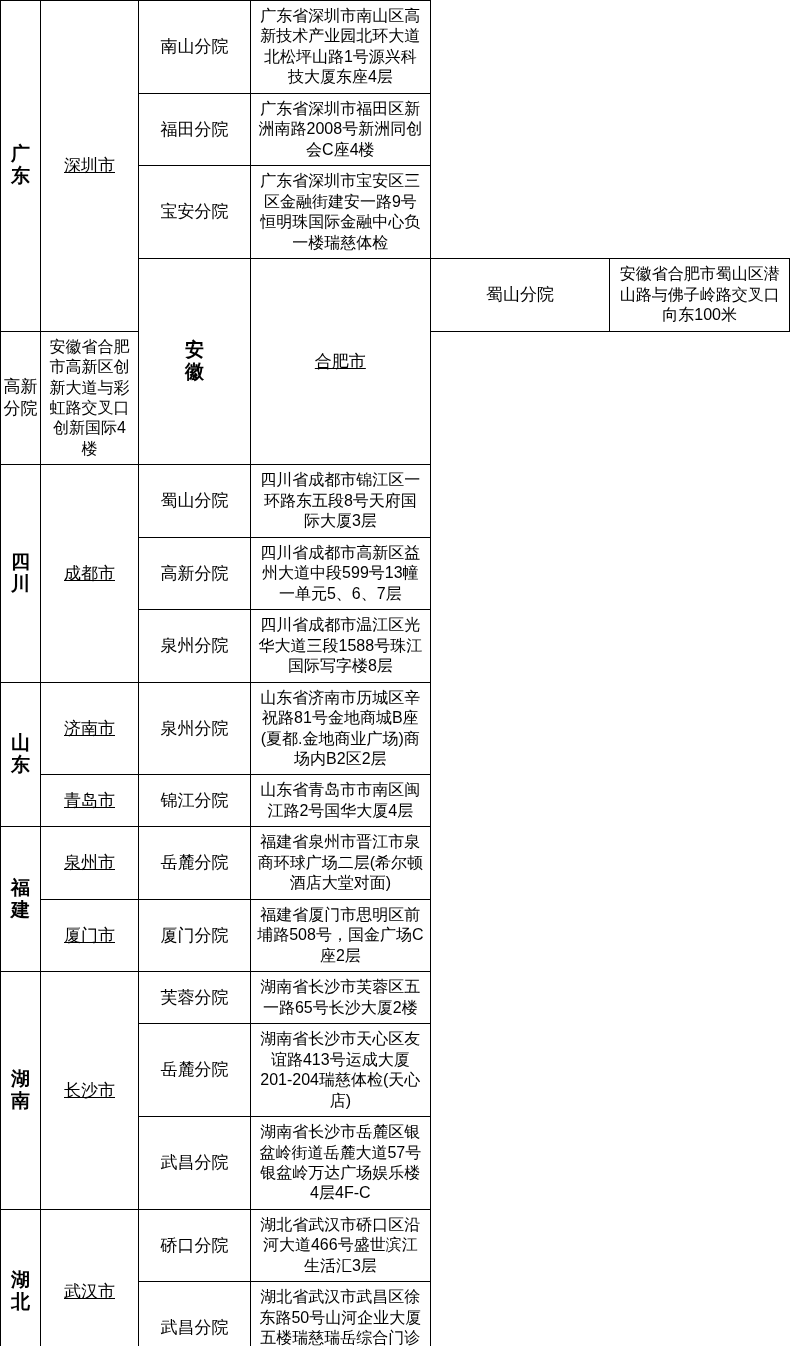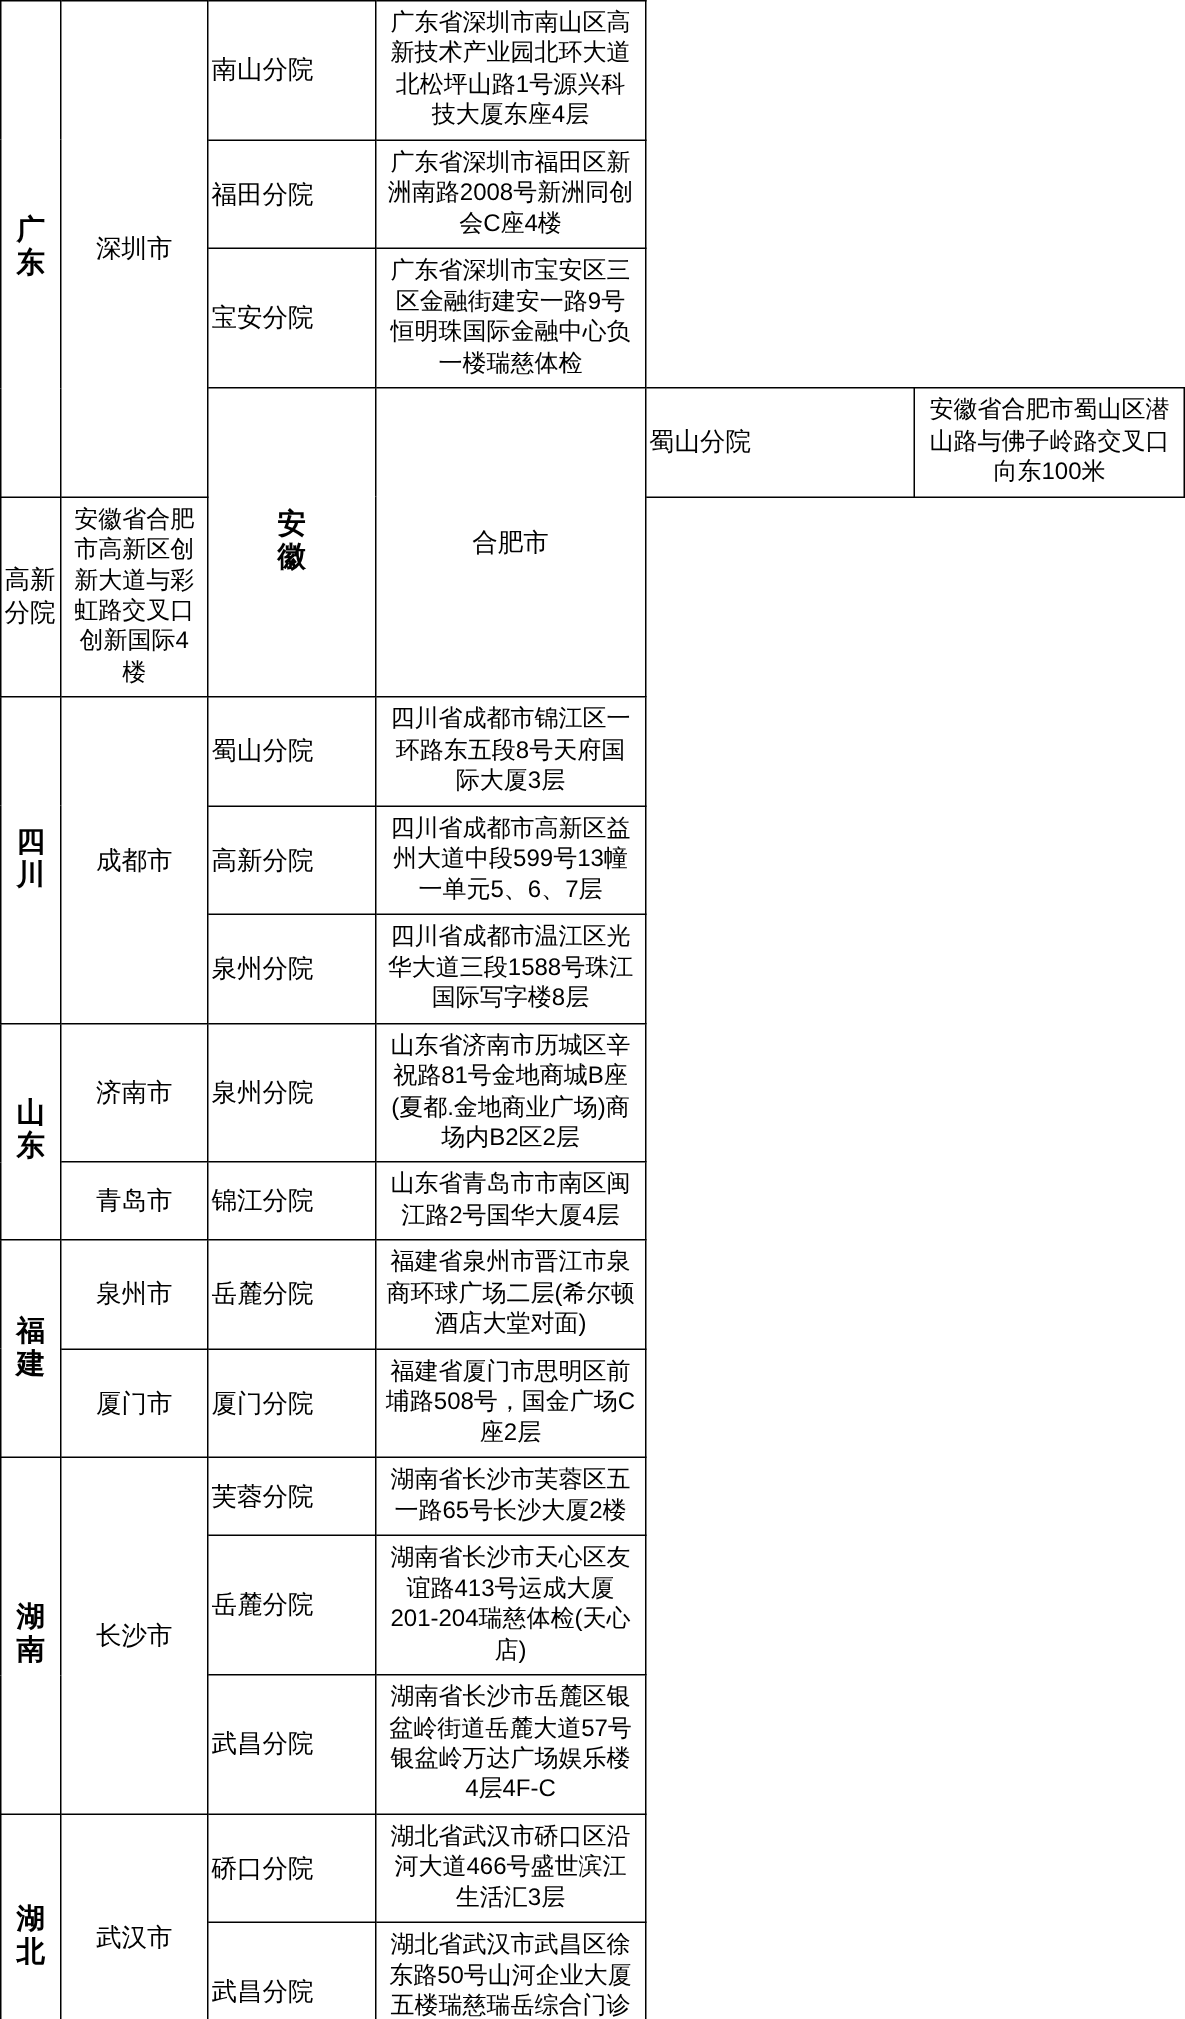--- a/index.html
+++ b/index.html
@@ -36,24 +36,25 @@
     font-weight: bold;
     font-size: 19px;
     letter-spacing: 0px;
     padding: 4px 2px;
   }
   td.city {
     width: 98px;
     text-align: center;
     font-size: 17px;
     padding: 4px 2px;
+    text-decoration: underline;
   }
   td.branch {
     width: 112px;
-    text-align: left;
+    text-align: center;
     font-size: 17px;
     padding: 4px 2px;
   }
   td.addr {
     text-align: center;
     font-size: 16px;
   }
   .prov-vertical {
     display: inline-block;
     line-height: 1.15;

